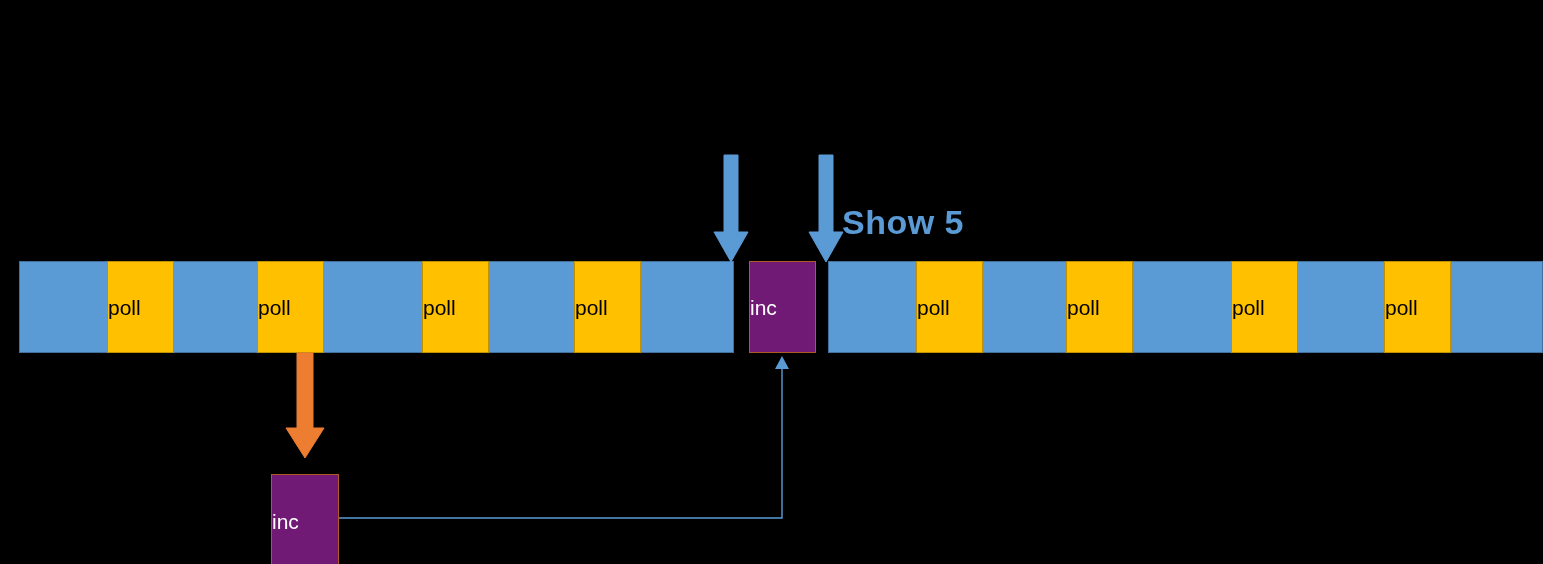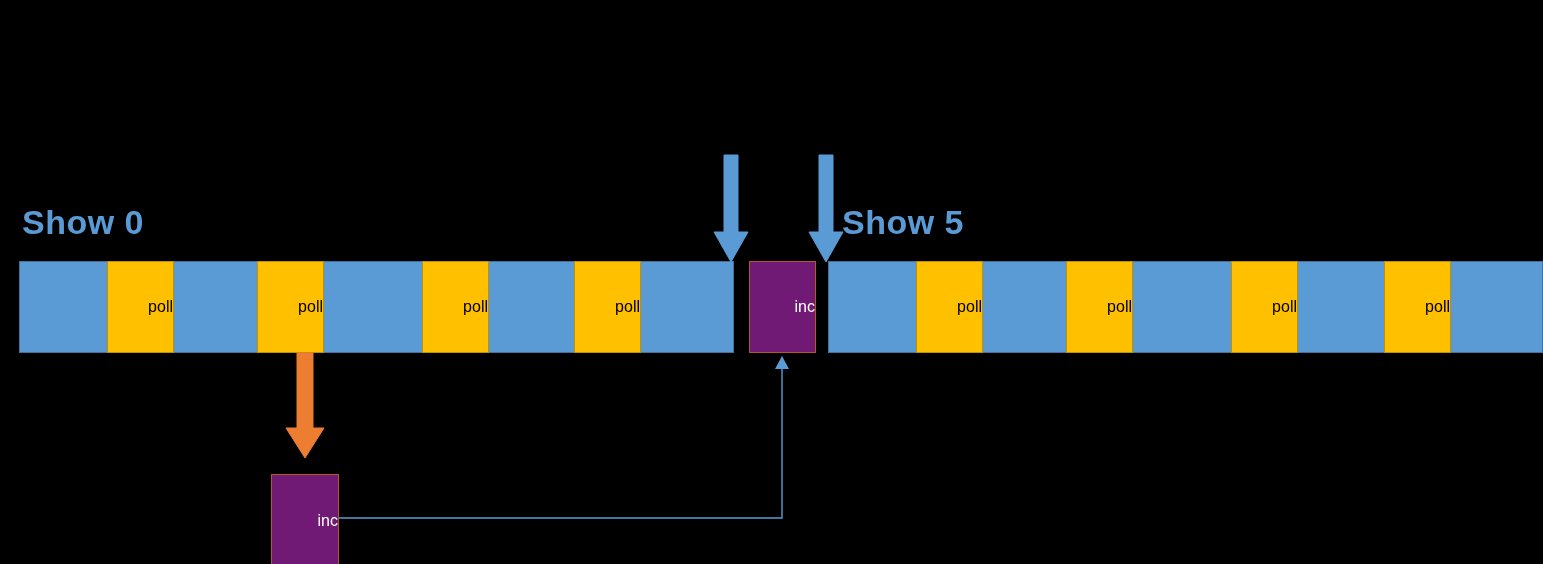--- a/index.html
+++ b/index.html
@@ -21,22 +21,22 @@
     position: absolute;
     box-sizing: border-box;
     background: #5B9BD5;
     border: 1px solid #41719C;
   }
   .slot {
     position: absolute;
     box-sizing: border-box;
     display: flex;
     align-items: center;
-    justify-content: flex-end;
-    font-size: 16px;
+    justify-content: flex-start;
+    font-size: 21px;
     line-height: 1;
   }
   .slot-poll {
     background: #FFC000;
     border: 1px solid #BF9000;
     color: #000000;
   }
   .slot-inc {
     background: #701a75;
     border: 1px solid #AE5A21;
@@ -92,21 +92,20 @@
         <span>poll</span>
       </div>
     </div>
 
   <div id="detached-layer">
       <div class="slot slot-inc" style="left: 271px; top: 474px; width: 68px; height: 94px;">
         <span>inc</span>
       </div>
     </div>
 
-  <div class="show-label" id="show-label-0" style="left: 22px; top: 203px;">Show 0</div>
   <div class="show-label" id="show-label-1" style="left: 842px; top: 203px;">Show 5</div>
 
   <svg class="arrow-svg" id="arrow-layer" width="1543" height="564" style="left:0; top:0;">
       <g>
         <polygon points="724,155 738,155 738,232 748,232 731,262 714,232 724,232" fill="#5B9BD5" stroke="#5B9BD5" stroke-width="1"></polygon>
       </g>
       <g>
         <polygon points="819,155 833,155 833,232 843,232 826,262 809,232 819,232" fill="#5B9BD5" stroke="#5B9BD5" stroke-width="1"></polygon>
       </g>
       <g>

